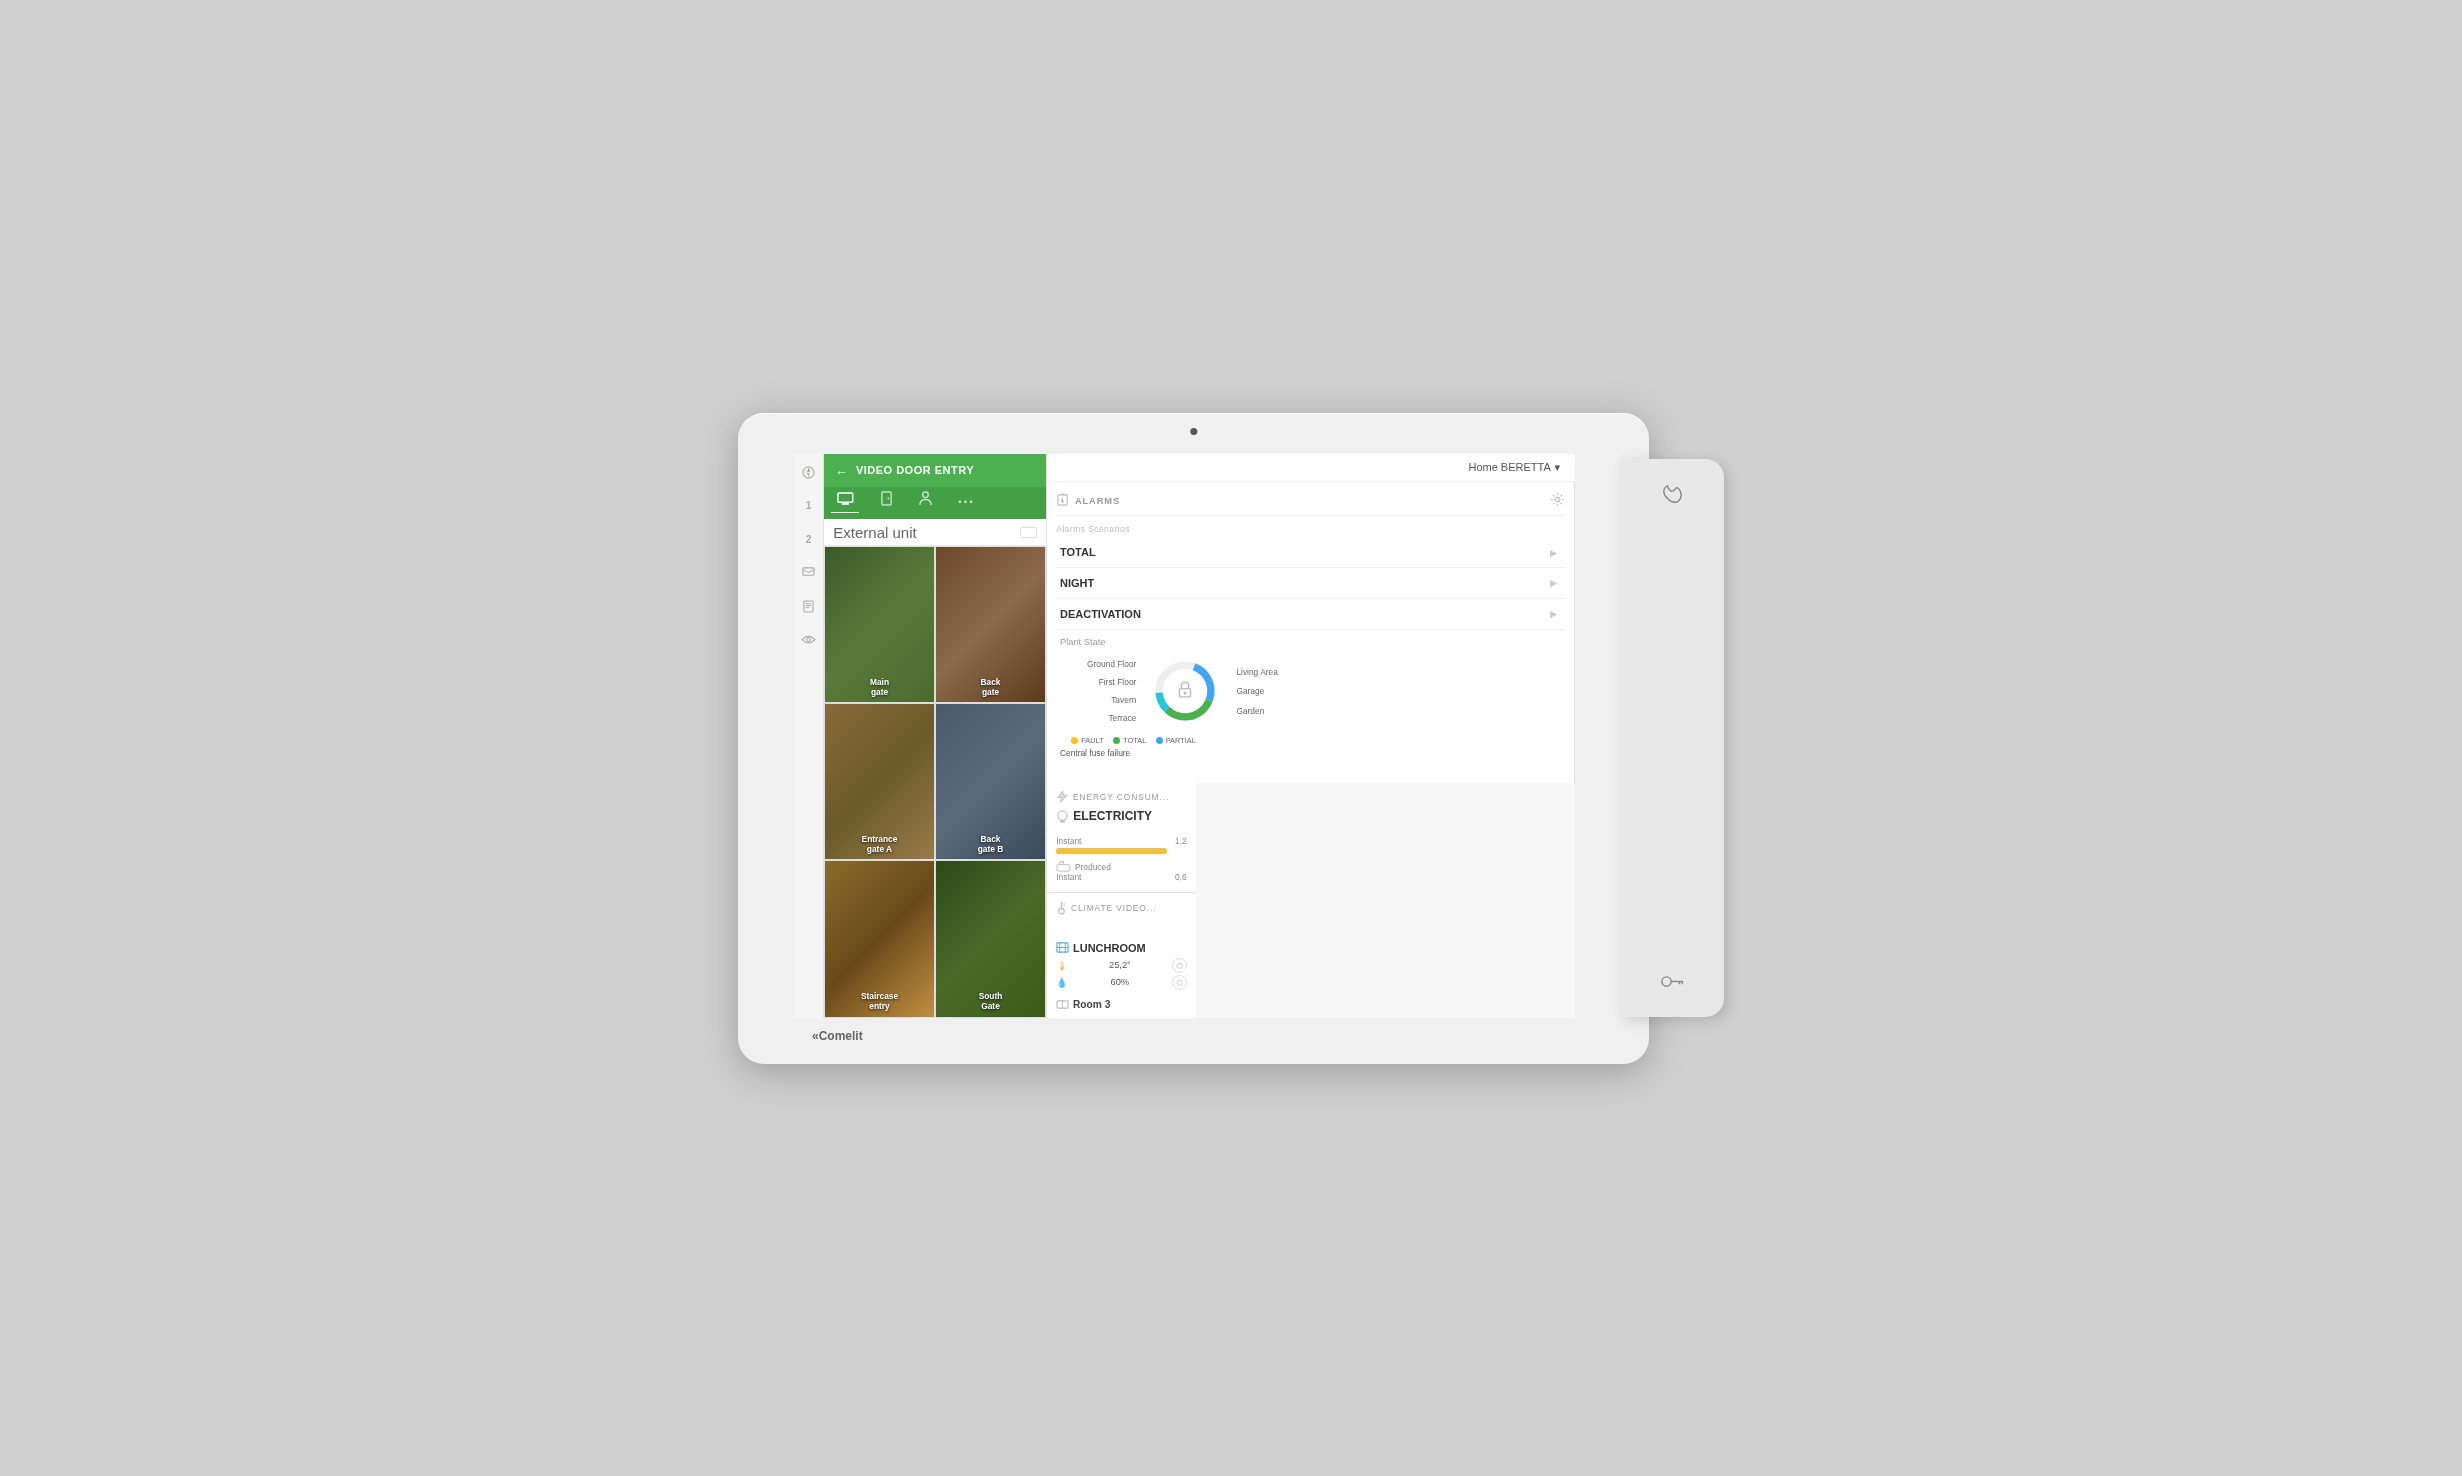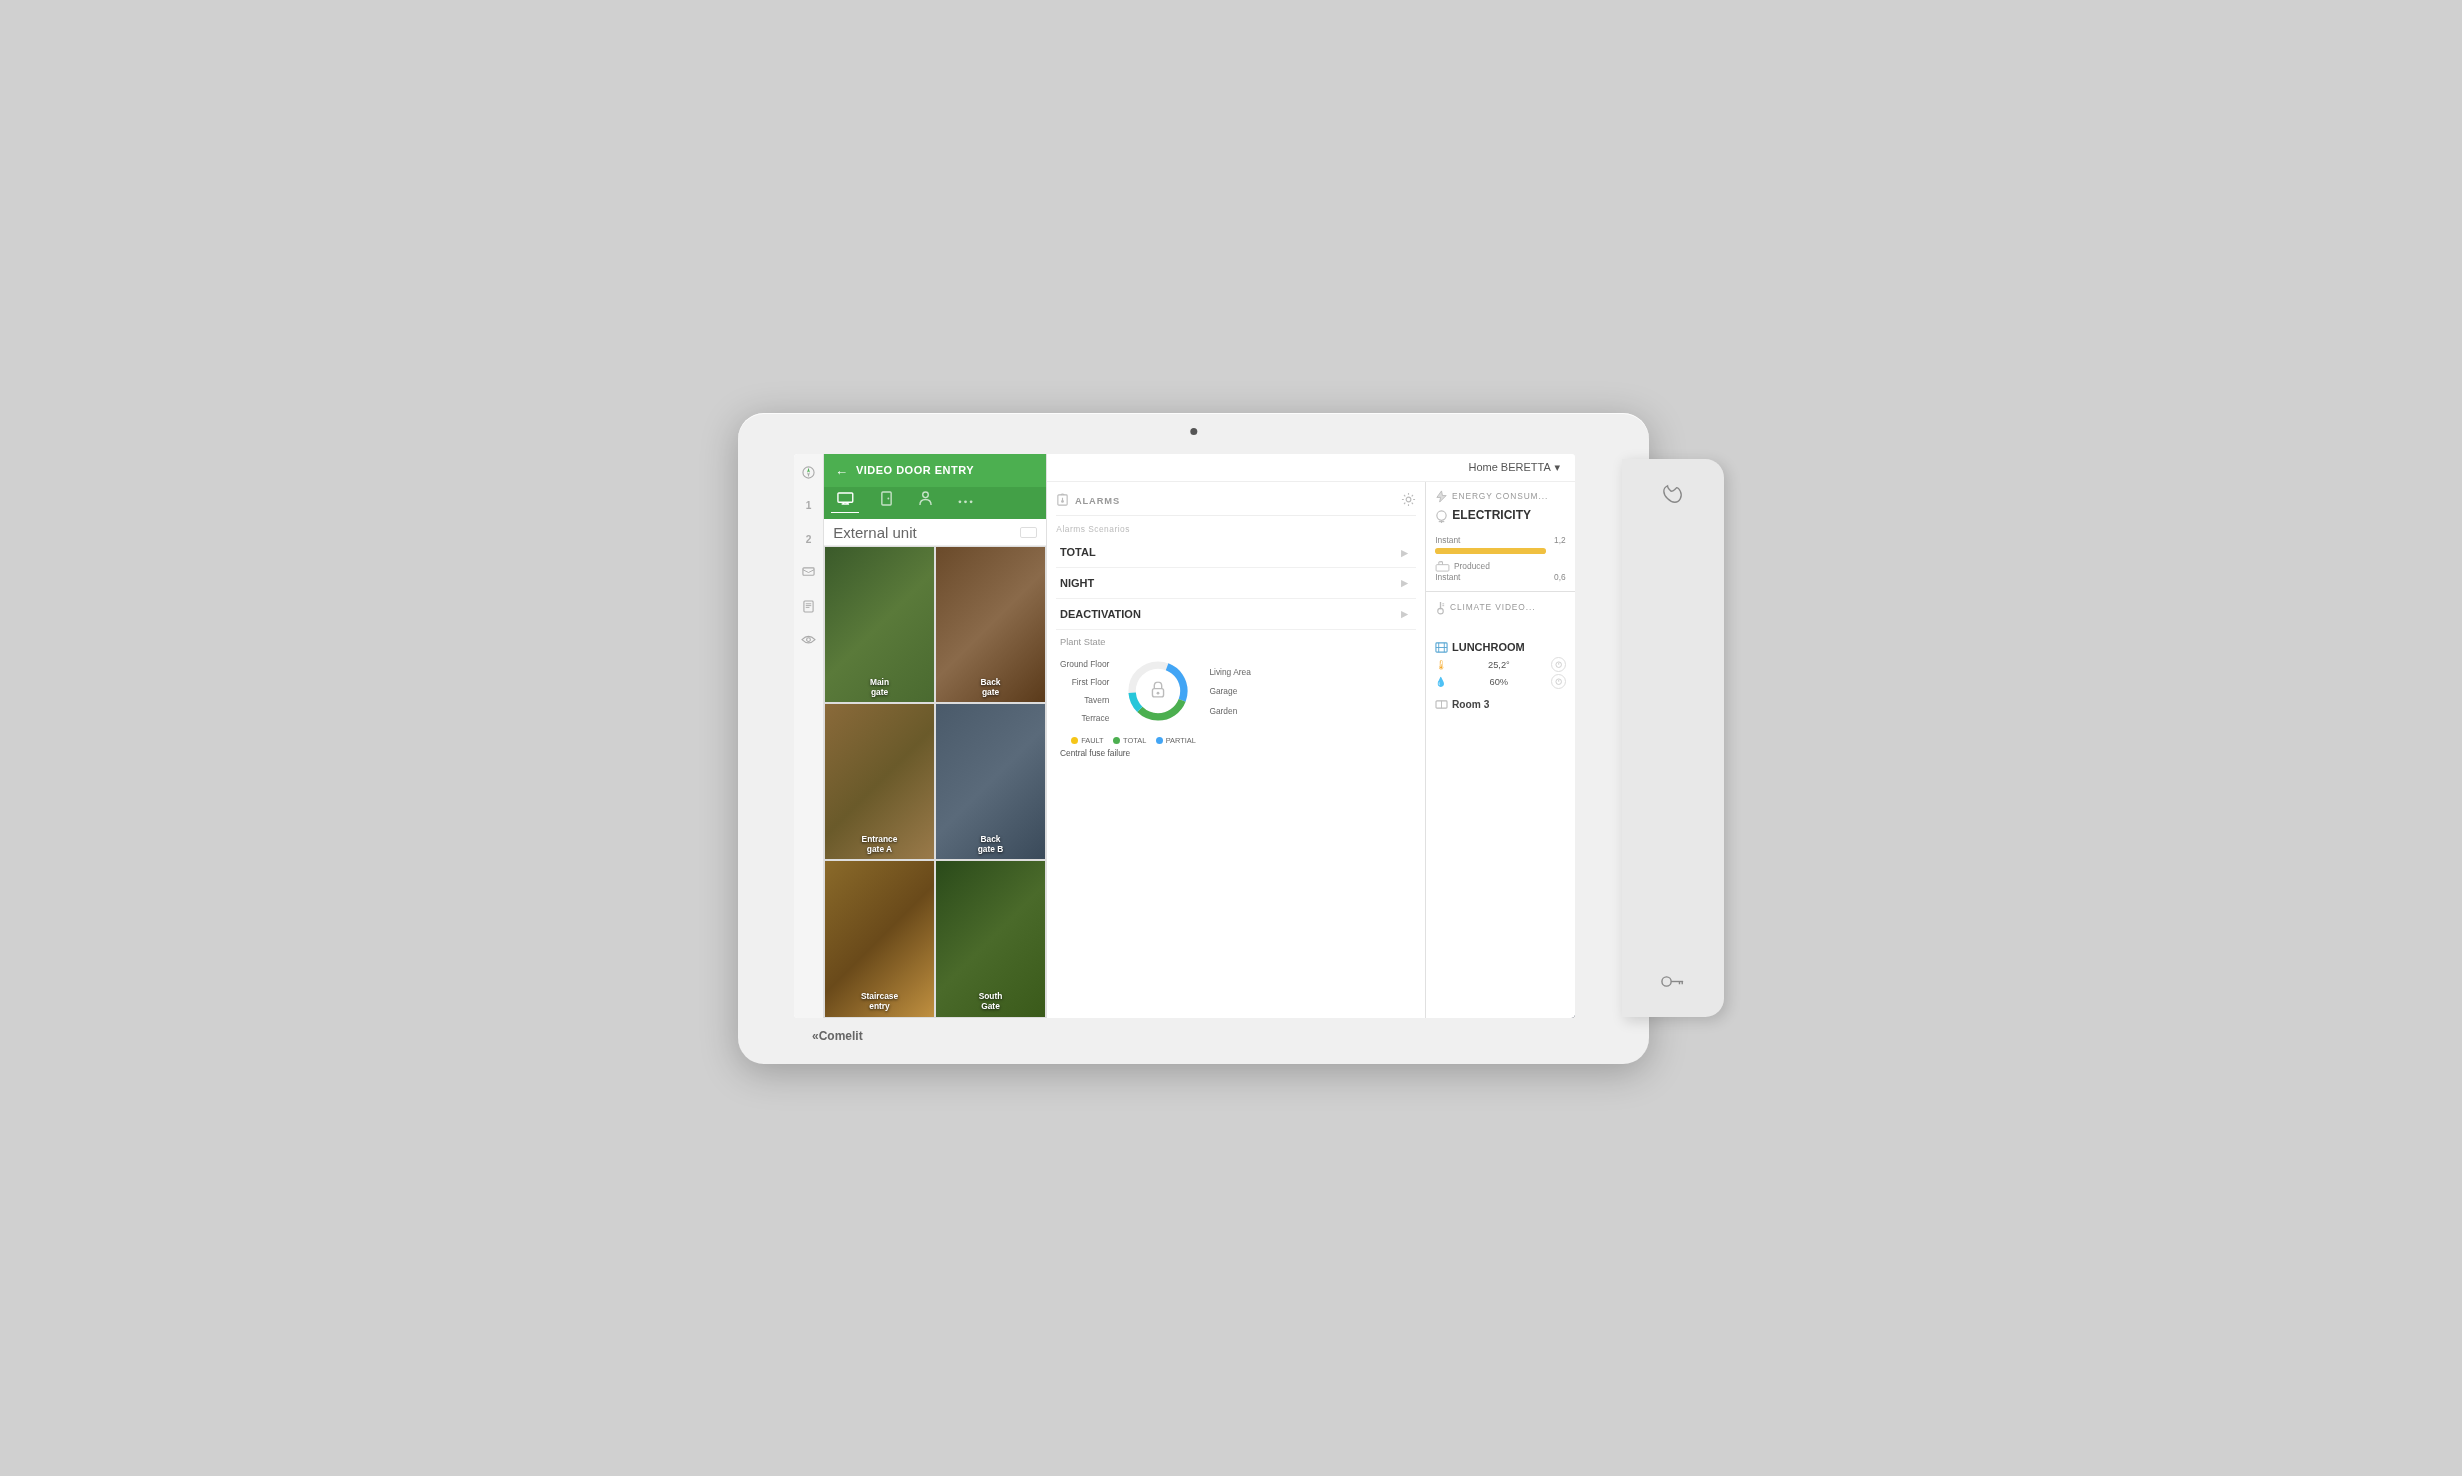--- a/index.html
+++ b/index.html
@@ -233,21 +233,21 @@
     .home-selector {
       display: flex;
       align-items: center;
       gap: 3.7px;
       cursor: pointer;
     }
 
     .content-panels {
       flex: 1;
       display: flex;
-      flex-direction: row;
+      flex-direction: column;
       overflow: hidden;
     }
 
     
     .alarms-panel {
       flex: 1;
       background: #fff;
       border-right: 0.9px solid #e0e0e0;
       padding: 9.3px;
       overflow-y: auto;
@@ -321,20 +321,21 @@
       gap: 5.6px;
     }
 
     .floor-labels-left {
       display: flex;
       flex-direction: column;
       gap: 8px;
       font-size: 8.4px;
       color: #666;
       text-align: right;
+      margin-left: 27px;
     }
 
     .donut-container {
       position: relative;
       width: 74px;
       height: 74px;
     }
 
     .donut-svg {
       width: 74px;

